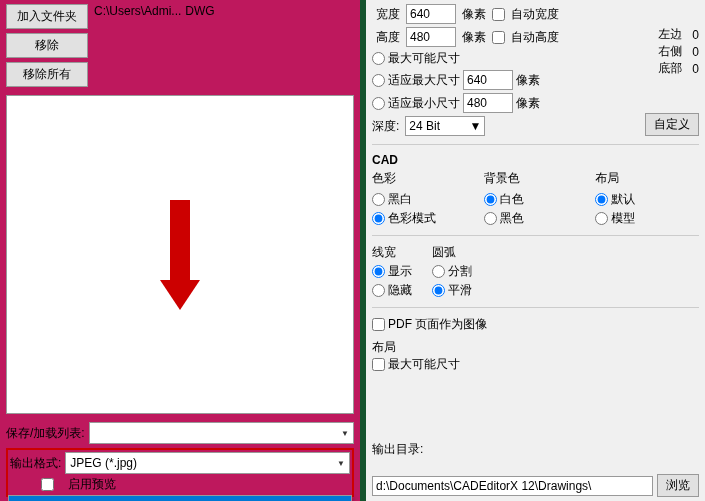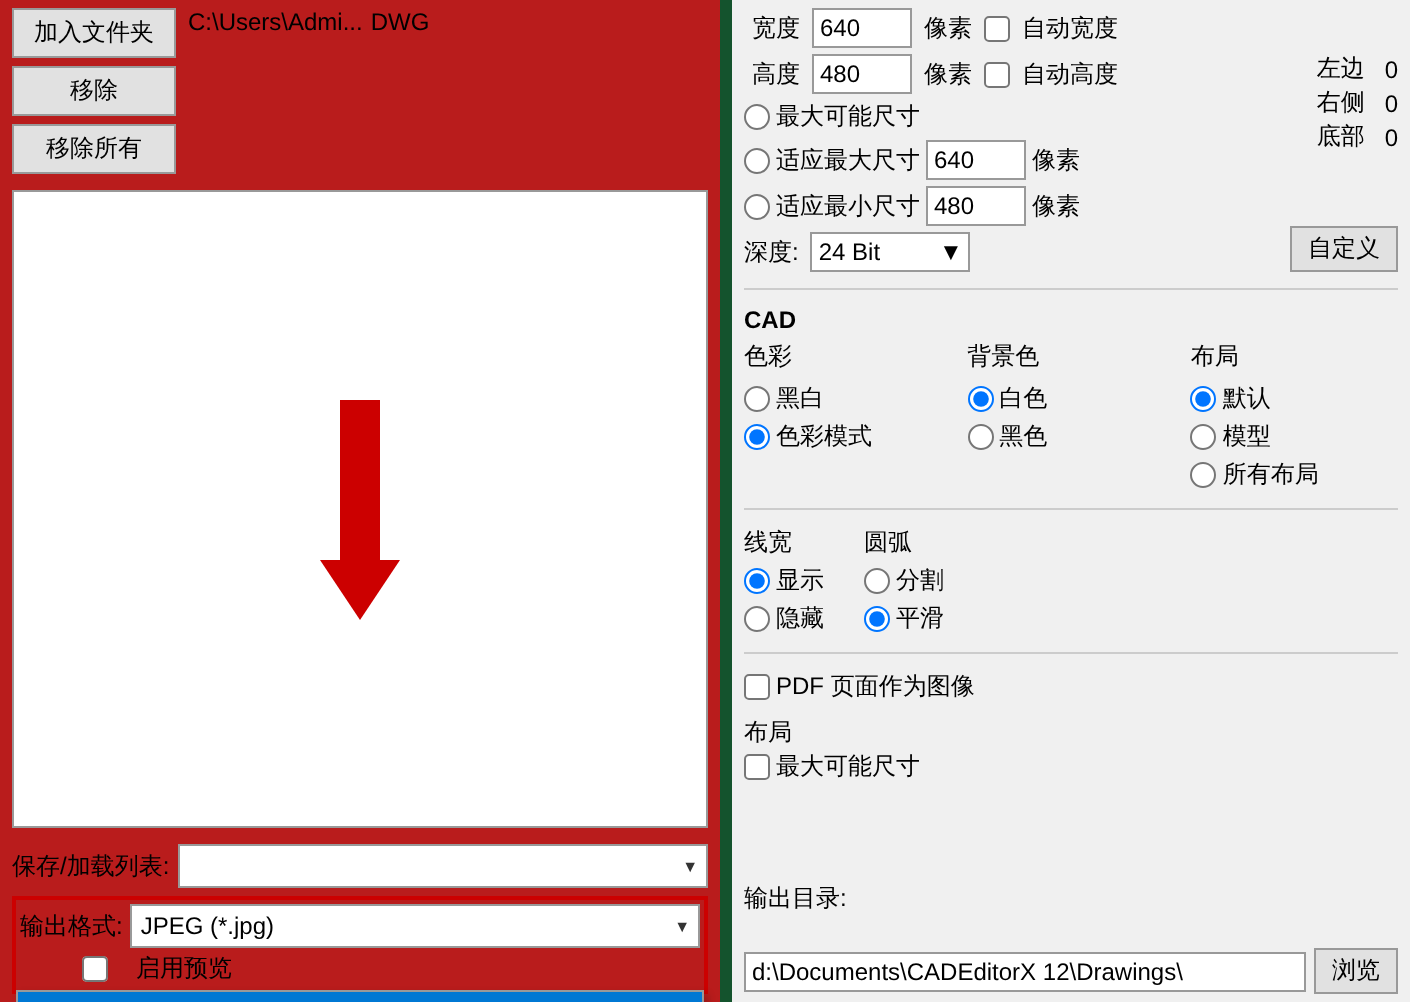--- a/index.html
+++ b/index.html
@@ -8,21 +8,21 @@
     .main-container {
       display: flex;
       width: 705px;
       height: 501px;
       background: #f0f0f0;
     }
 
     
     .left-panel {
       width: 360px;
-      background: #b91c1c;
+      background: #be185d;
       padding: 4px 6px;
       display: flex;
       flex-direction: column;
       gap: 4px;
       position: relative;
     }
 
     .top-buttons {
       display: flex;
       gap: 6px;
@@ -456,24 +456,20 @@
         <div class="col">
           <span class="cad-col-title">布局</span>
           <div class="radio-row">
             <input type="radio" name="cad-layout" checked="" style="">
             <span>默认</span>
           </div>
           <div class="radio-row">
             <input type="radio" name="cad-layout" style="">
             <span>模型</span>
           </div>
-          <div class="radio-row">
-            <input type="radio" name="cad-layout" style="">
-            <span>所有布局</span>
-          </div>
         </div>
       </div>
     </div>
 
     <div class="separator"></div>
 
     <div style="display:flex; gap:20px;">
       <div class="col">
         <span>线宽</span>
         <div class="radio-row">

